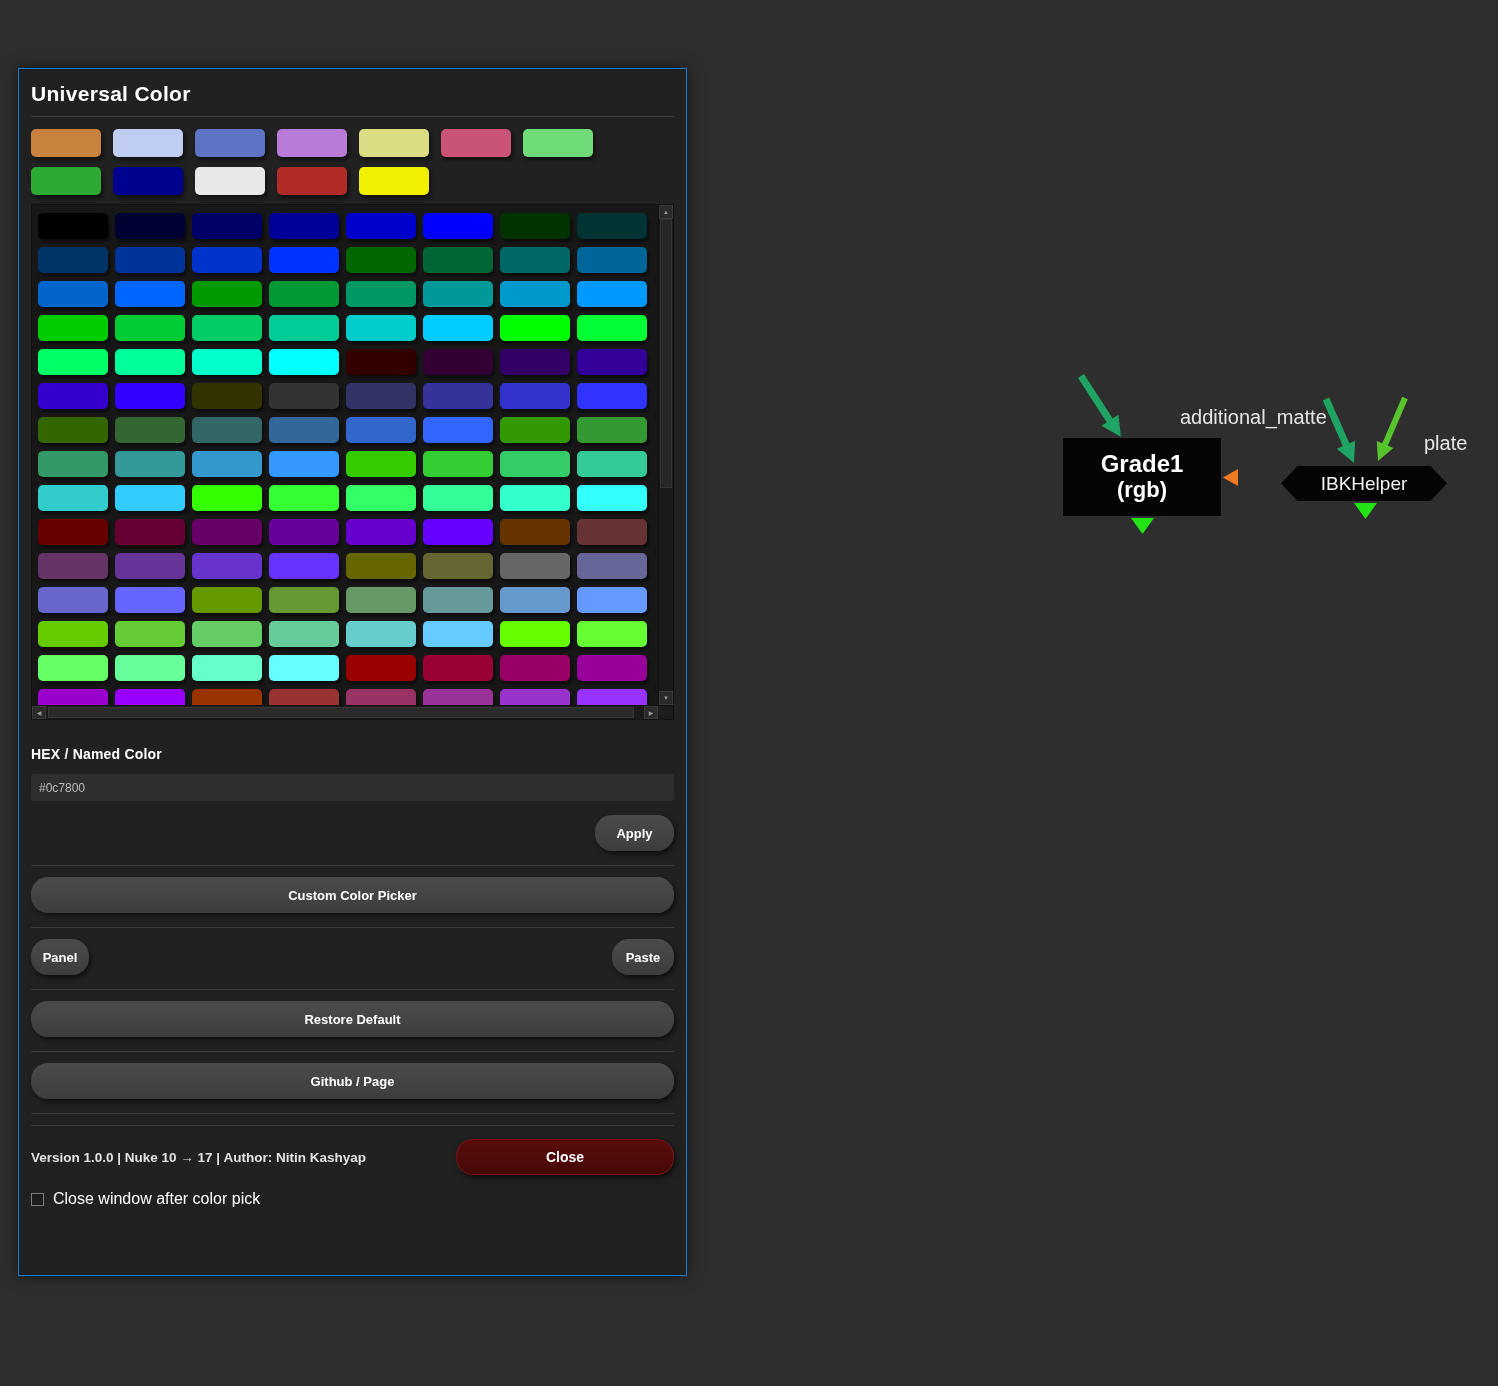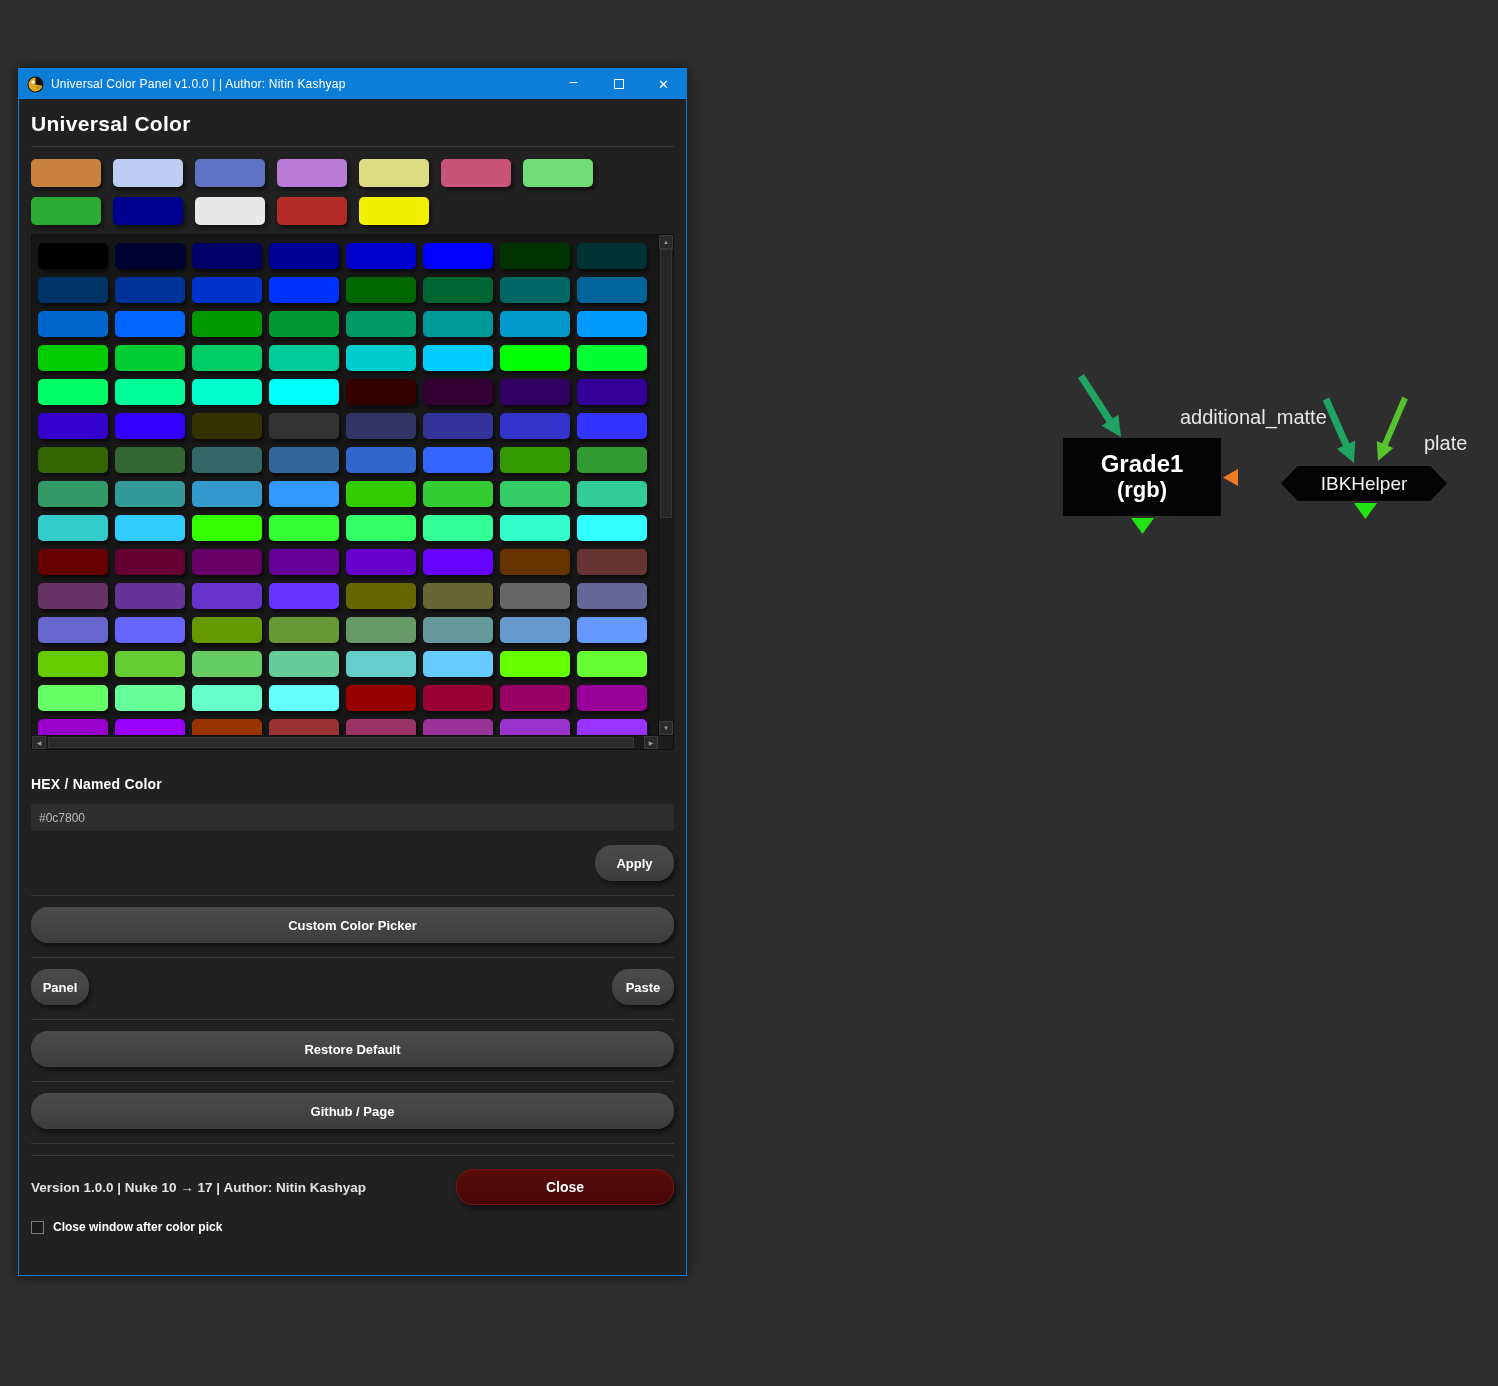--- a/index.html
+++ b/index.html
@@ -126,21 +126,21 @@
     color:#fff; font-weight:bold; font-size:14px;
     font-family:"Liberation Sans", sans-serif;
     box-shadow: 2px 3px 6px rgba(0,0,0,.6);
     cursor:pointer;
   }
   .checkbox-row { margin-top:15px; display:flex; align-items:center; gap:9px; }
   .checkbox {
     width:13px; height:13px; background:#1b1b1b; border:1px solid #7d7d7d;
     cursor:pointer; flex:0 0 auto;
   }
-  .checkbox-label { font-size:12px; font-weight:bold; }
+  .checkbox-label { font-size:16px; font-weight:normal; }
 
   
   .nodegraph-layer { position:absolute; inset:0; pointer-events:none; }
   .node {
     position:absolute; display:flex; flex-direction:column;
     align-items:center; justify-content:center;
     background:#040404; color:#fff; pointer-events:auto; cursor:pointer;
   }
   .node-grade { left:1063px; top:438px; width:158px; height:78px; }
   .node-grade .l1 { font-size:24px; font-weight:bold; line-height:1.1; }
@@ -188,35 +188,20 @@
   </div>
   <div class="node node-ibk">
     <span>IBKHelper</span>
   </div>
   <div class="graph-label label-matte">additional_matte</div>
   <div class="graph-label label-plate">plate</div>
 </div>
 
 <div class="window">
 
-  <div class="titlebar">
-    <svg class="app-icon" viewBox="0 0 17 17">
-      <circle cx="8.5" cy="8.5" r="8" fill="#1a1208"></circle>
-      <path d="M8.5 1.5 a7 7 0 1 0 6.9 8.2 l-6.9 -1.2 z" fill="#e0a92a"></path>
-      <circle cx="6" cy="6" r="1.6" fill="#fffbe8"></circle>
-      <circle cx="11" cy="11.6" r="1.3" fill="#b5791c"></circle>
-    </svg>
-    <span class="title-text">Universal Color Panel v1.0.0 | | Author: Nitin Kashyap</span>
-    <span class="titlebar-spacer"></span>
-    <span class="tb-btn minimize">–</span>
-    <span class="tb-btn">
-        <span class="max-box"></span>
-      </span>
-    <span class="tb-btn">✕</span>
-  </div>
 
   <div class="content">
     <h1 class="main-heading">Universal Color</h1>
     <div class="divider"></div>
 
     <div class="preset-grid" id="preset-grid">
         <div class="preset-swatch" title="#c8823e" style="background: rgb(200, 130, 62);"></div>
         <div class="preset-swatch" title="#bfcdf2" style="background: rgb(191, 205, 242);"></div>
         <div class="preset-swatch" title="#5e73c3" style="background: rgb(94, 115, 195);"></div>
         <div class="preset-swatch" title="#b87cd8" style="background: rgb(184, 124, 216);"></div>

